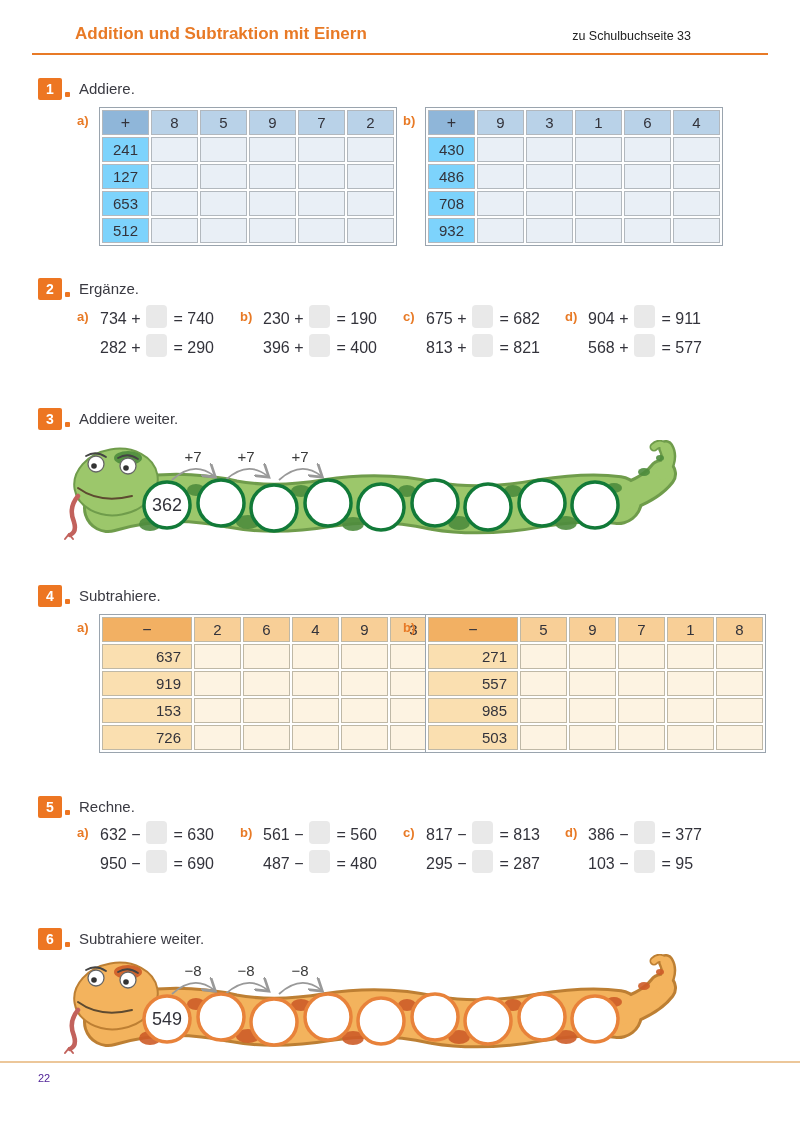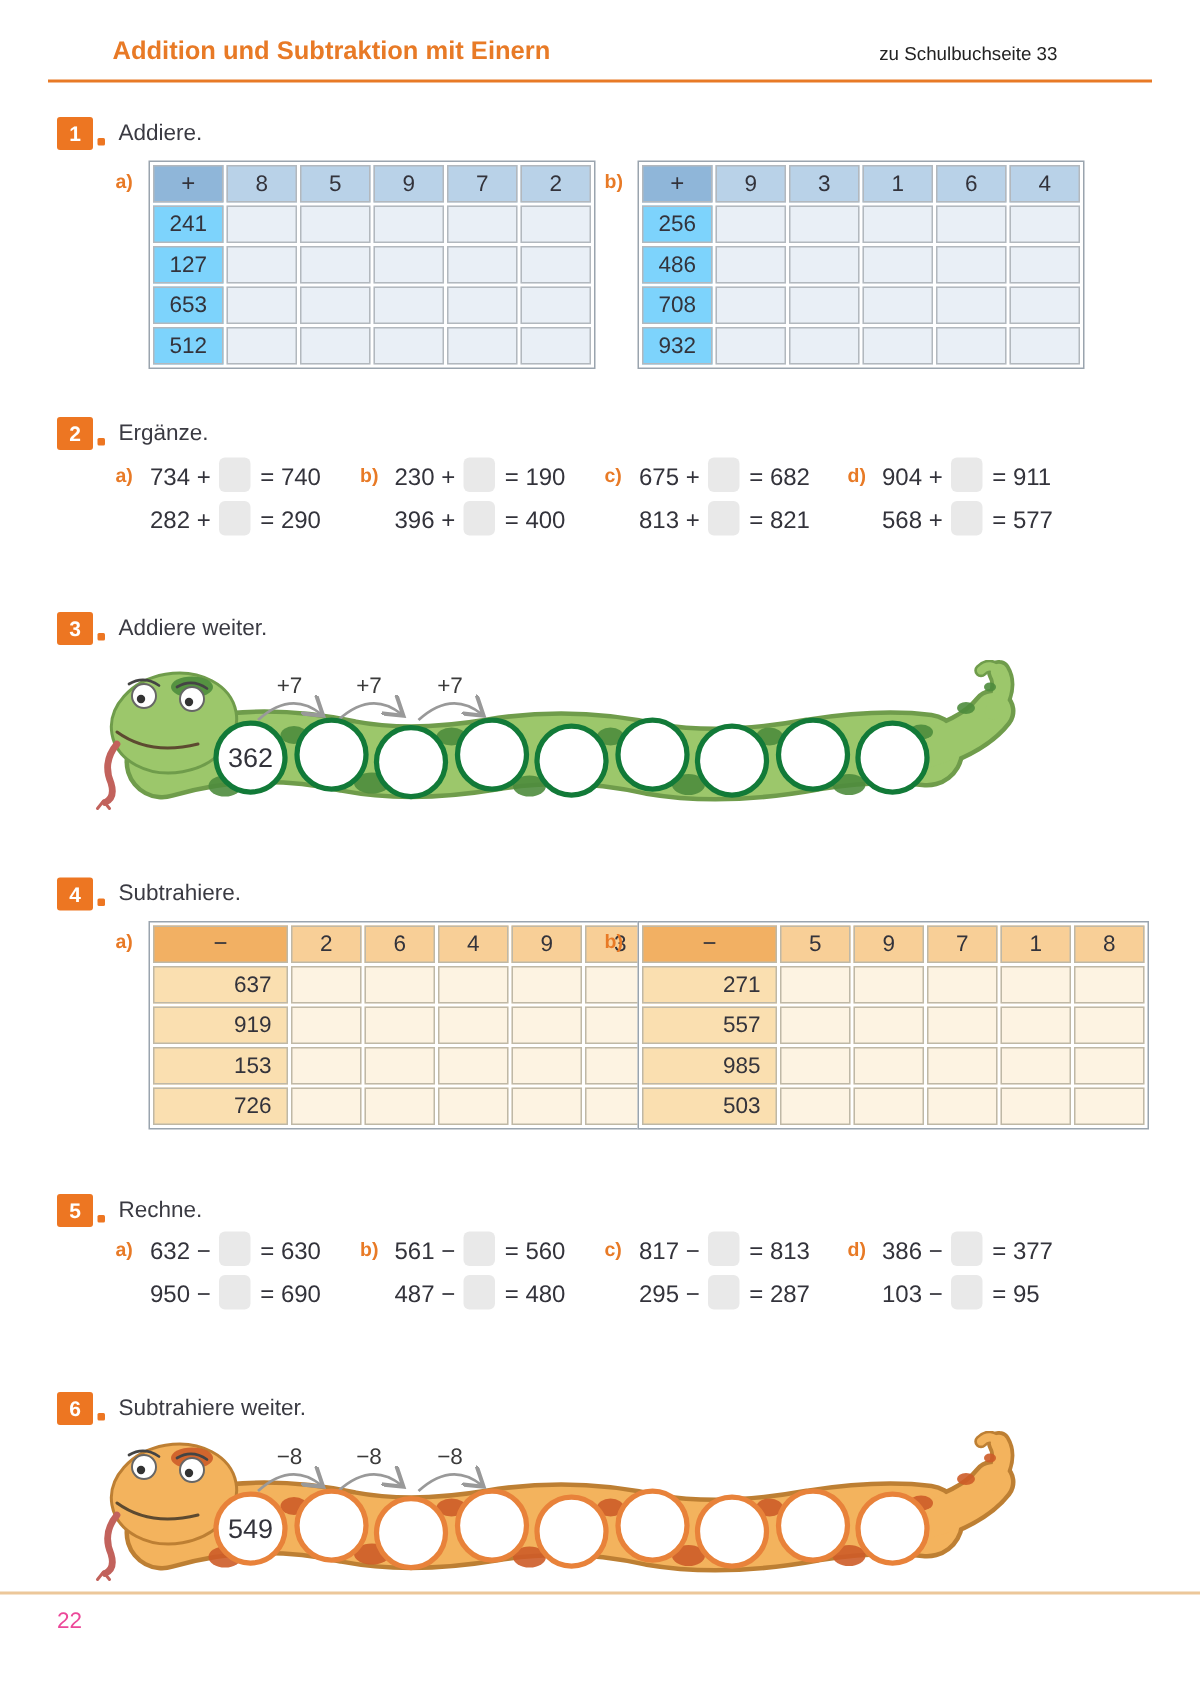--- a/index.html
+++ b/index.html
@@ -1,21 +1,21 @@
 <!DOCTYPE html>
 <html><head>
 <meta charset="utf-8">
 <style>
   html,body{margin:0;padding:0;background:#ffffff;}
   .page{position:relative;width:800px;height:1131px;background:#ffffff;overflow:hidden;
         font-family:"Liberation Sans",sans-serif;color:#33333b;}
 
   
   .hdr-title{position:absolute;left:75px;top:24px;font-size:17px;font-weight:bold;color:#e87a26;}
-  .hdr-note{position:absolute;right:95px;top:29px;font-size:12.5px;color:#222;}
+  .hdr-note{position:absolute;right:109px;top:29px;font-size:12.5px;color:#222;}
   .hdr-rule{position:absolute;left:32px;right:32px;top:53px;height:2px;background:#e87a26;}
 
   
   .ex-head{position:absolute;left:38px;display:flex;align-items:flex-start;}
   .badge{width:24px;height:22px;background:#ed7622;border-radius:2px;color:#fff;
          font-size:14px;font-weight:bold;display:flex;align-items:center;justify-content:center;}
   .badge-dot{width:5px;height:5px;background:#ed7622;border-radius:1px;margin:14px 0 0 3px;}
   .ex-title{margin-left:9px;padding-top:2px;font-size:15px;color:#3a3a42;}
 
   
@@ -62,21 +62,21 @@
   .snake-num{font-size:18px;fill:#33333b;text-anchor:middle;}
   .eye-w{fill:#fff;stroke:#666;stroke-width:1.3;}
   .pupil{fill:#333;}
   .brow{fill:none;stroke:#444;stroke-width:1.8;stroke-linecap:round;}
   .smile{fill:none;stroke:#5d4a30;stroke-width:2;stroke-linecap:round;}
   .tongue{fill:none;stroke:#c2625c;stroke-width:4.5;stroke-linecap:round;}
   .tongue-tip{fill:none;stroke:#c2625c;stroke-width:2;stroke-linecap:round;}
 
   
   .ftr-rule{position:absolute;left:0;right:0;top:1061px;height:2px;background:#ecc79a;}
-  .ftr-num{position:absolute;left:38px;top:1072px;font-size:15px;color:#ec4899;text-align:center;}
+  .ftr-num{position:absolute;left:38px;top:1072px;font-size:11px;color:#4c1d95;text-align:center;}
 </style>
 </head>
 <body>
 
 <div class="page">
 
   <div class="hdr-title">Addition und Subtraktion mit Einern</div>
   <div class="hdr-note">zu Schulbuchseite 33</div>
   <div class="hdr-rule"></div>
 
@@ -137,21 +137,21 @@
     <tbody>
       <tr>
         <th class="op">+</th>
         <th class="ch">9</th>
         <th class="ch">3</th>
         <th class="ch">1</th>
         <th class="ch">6</th>
         <th class="ch">4</th>
       </tr>
       <tr>
-        <th class="rh">256</th>
+        <th class="rh">430</th>
         <td class="ans"></td>
           <td class="ans"></td>
           <td class="ans"></td>
           <td class="ans"></td>
           <td class="ans"></td>
       </tr>
       <tr>
         <th class="rh">486</th>
         <td class="ans"></td>
           <td class="ans"></td>

